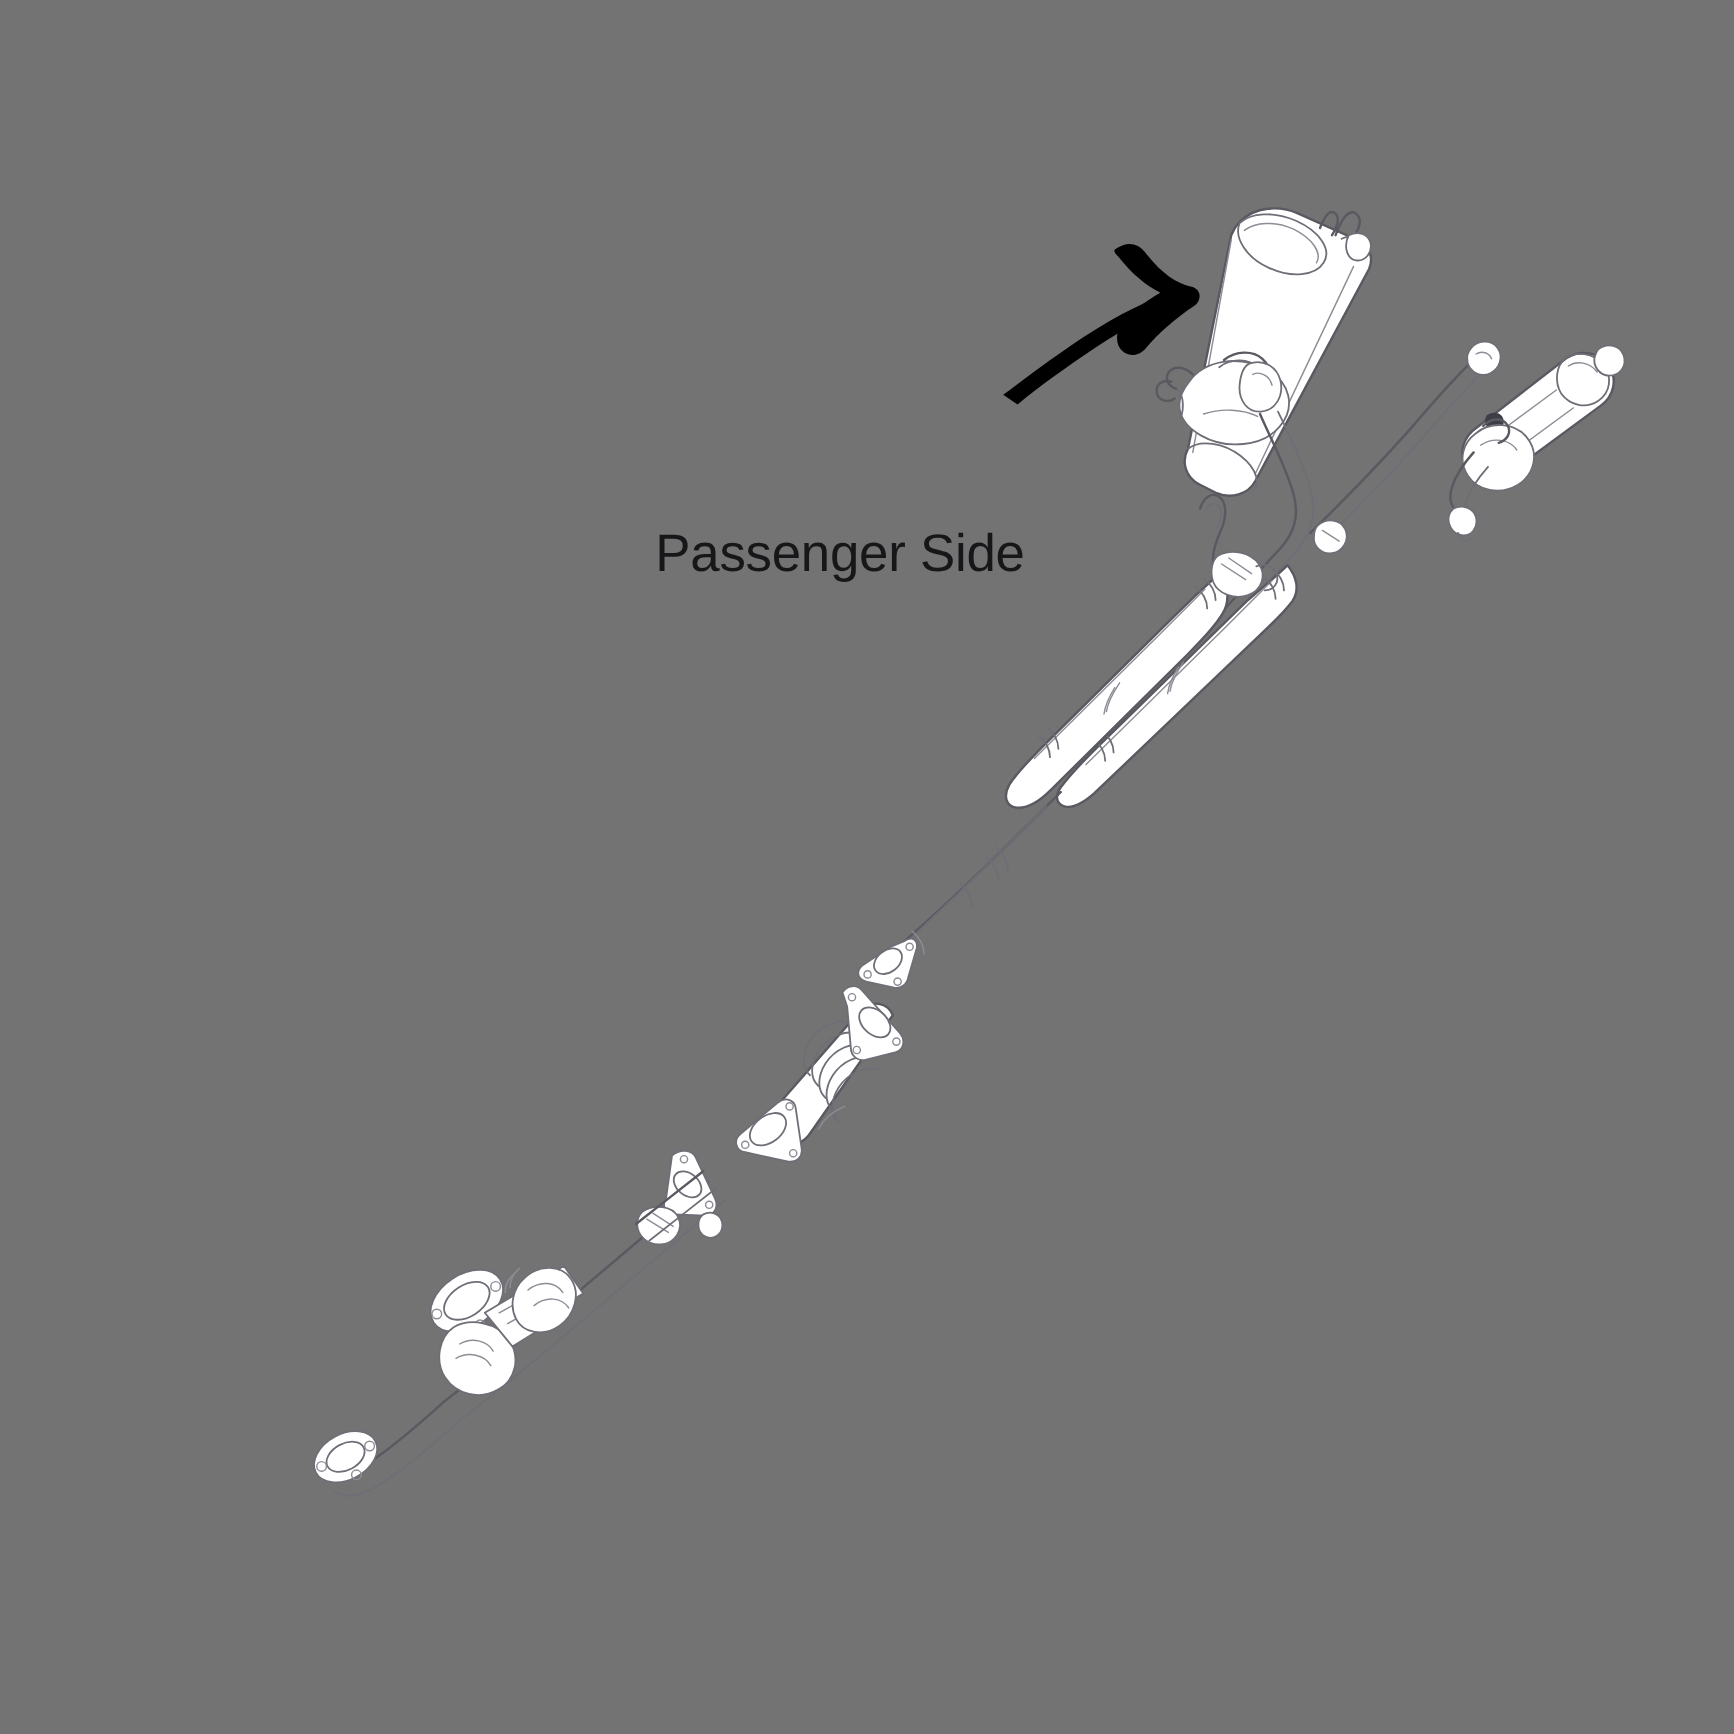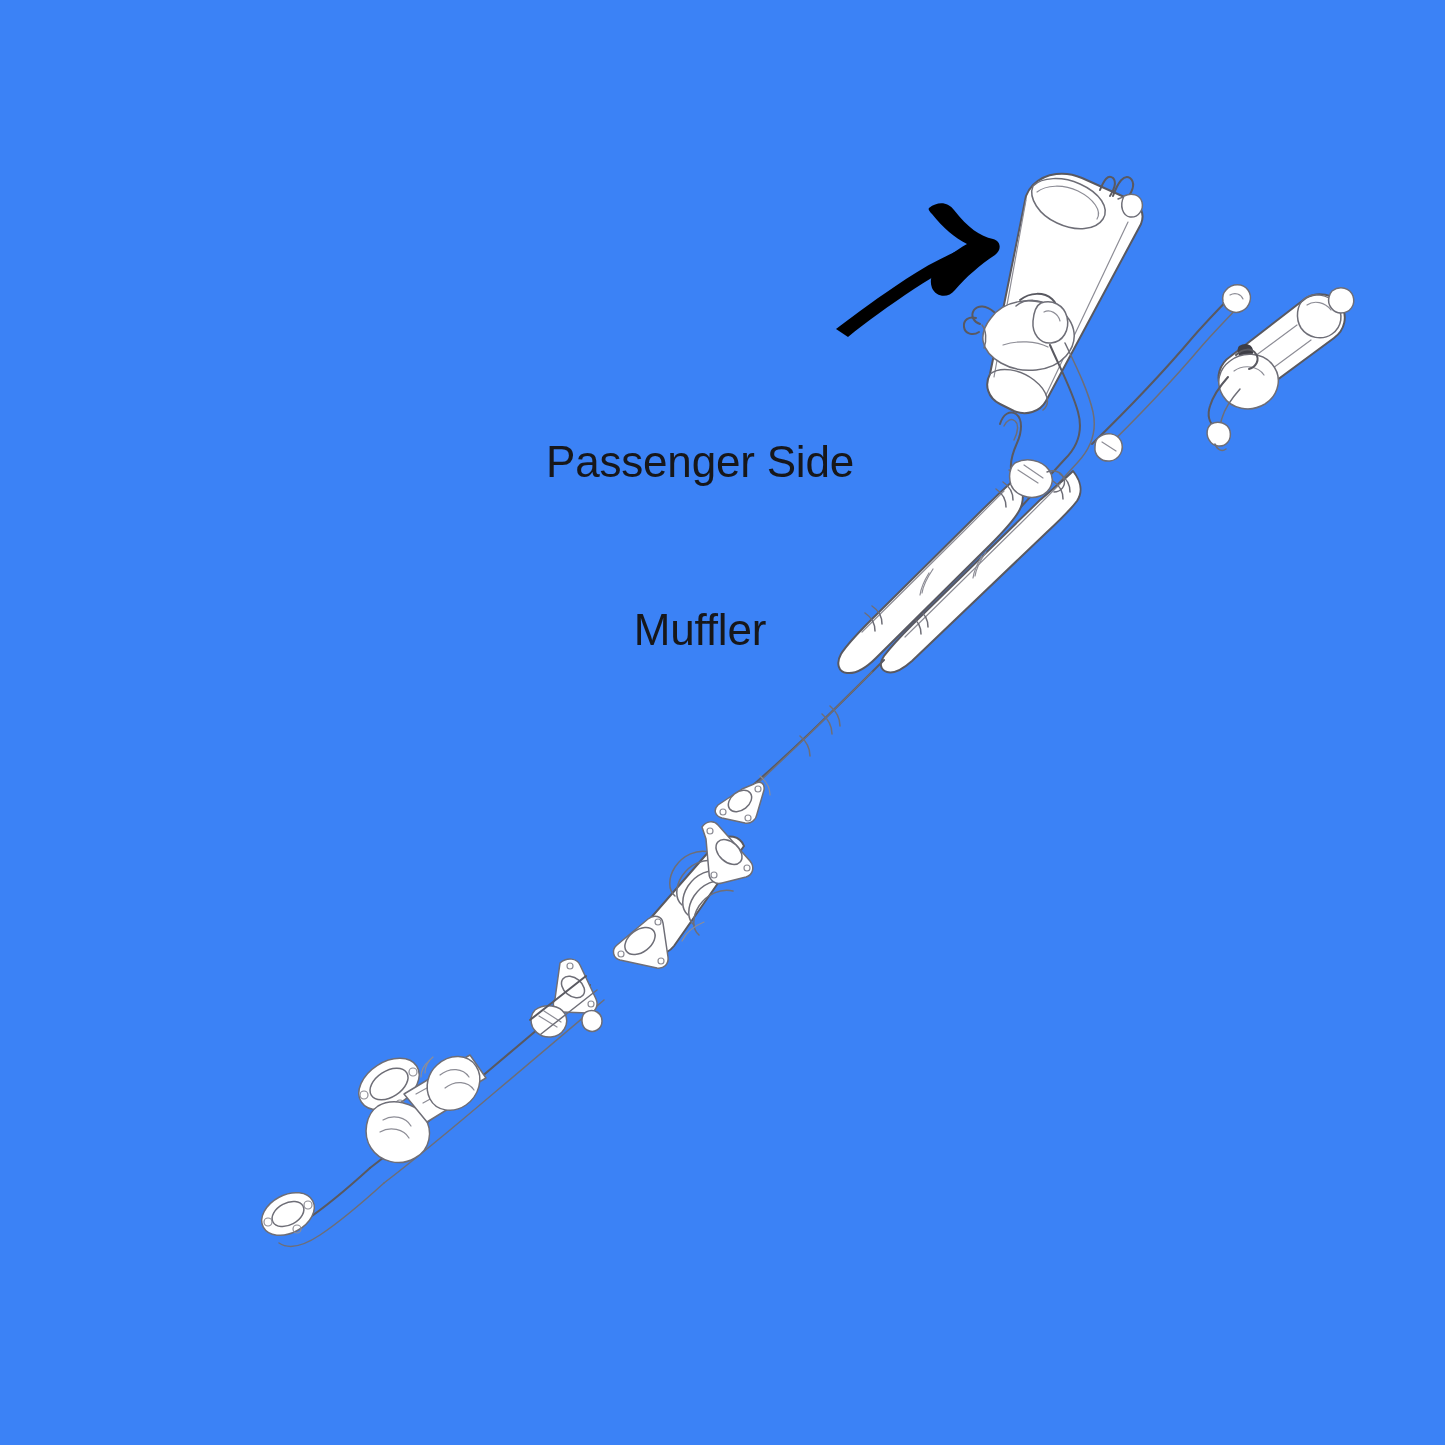--- a/index.html
+++ b/index.html
@@ -5,21 +5,21 @@
 <style>
   html, body {
     margin: 0;
     padding: 0;
     background: #ffffff;
   }
   #stage {
     position: relative;
     width: 1445px;
     height: 1445px;
-    background: #3b82f6;
+    background: #737373;
     overflow: hidden;
     font-family: "Liberation Sans", sans-serif;
   }
   #diagram-svg {
     position: absolute;
     top: 0;
     left: 0;
     width: 1445px;
     height: 1445px;
     display: block;
@@ -399,16 +399,15 @@
                C 948 256, 958 249, 967 244
                C 955 238, 943 228, 932 214
                C 929 211, 928 209, 929 208
                Z"></path>
     </g>
 
   </svg>
 
   <div class="annotation-label">
     <span class="ln">Passenger Side</span>
-    <span class="ln">Muffler</span>
   </div>
 
 </div>
 
 </body></html>

